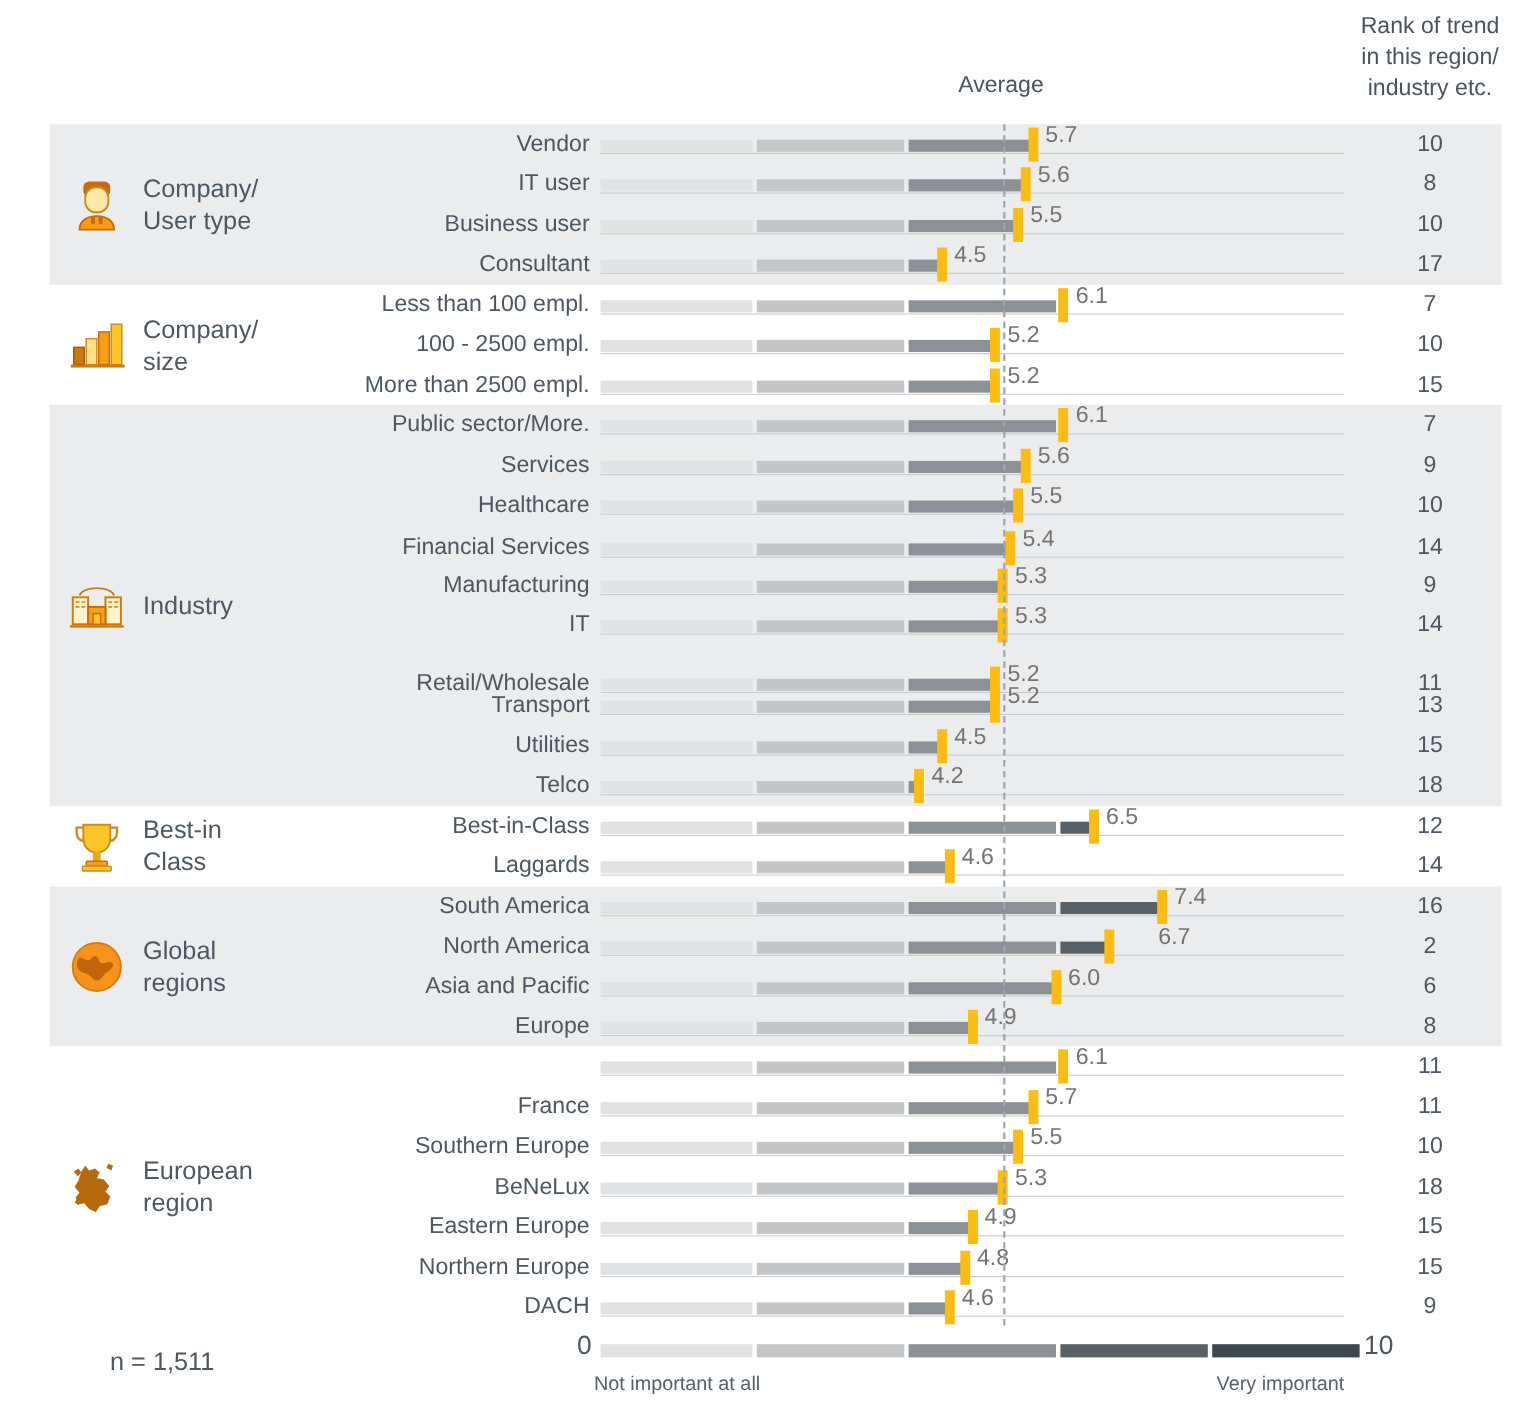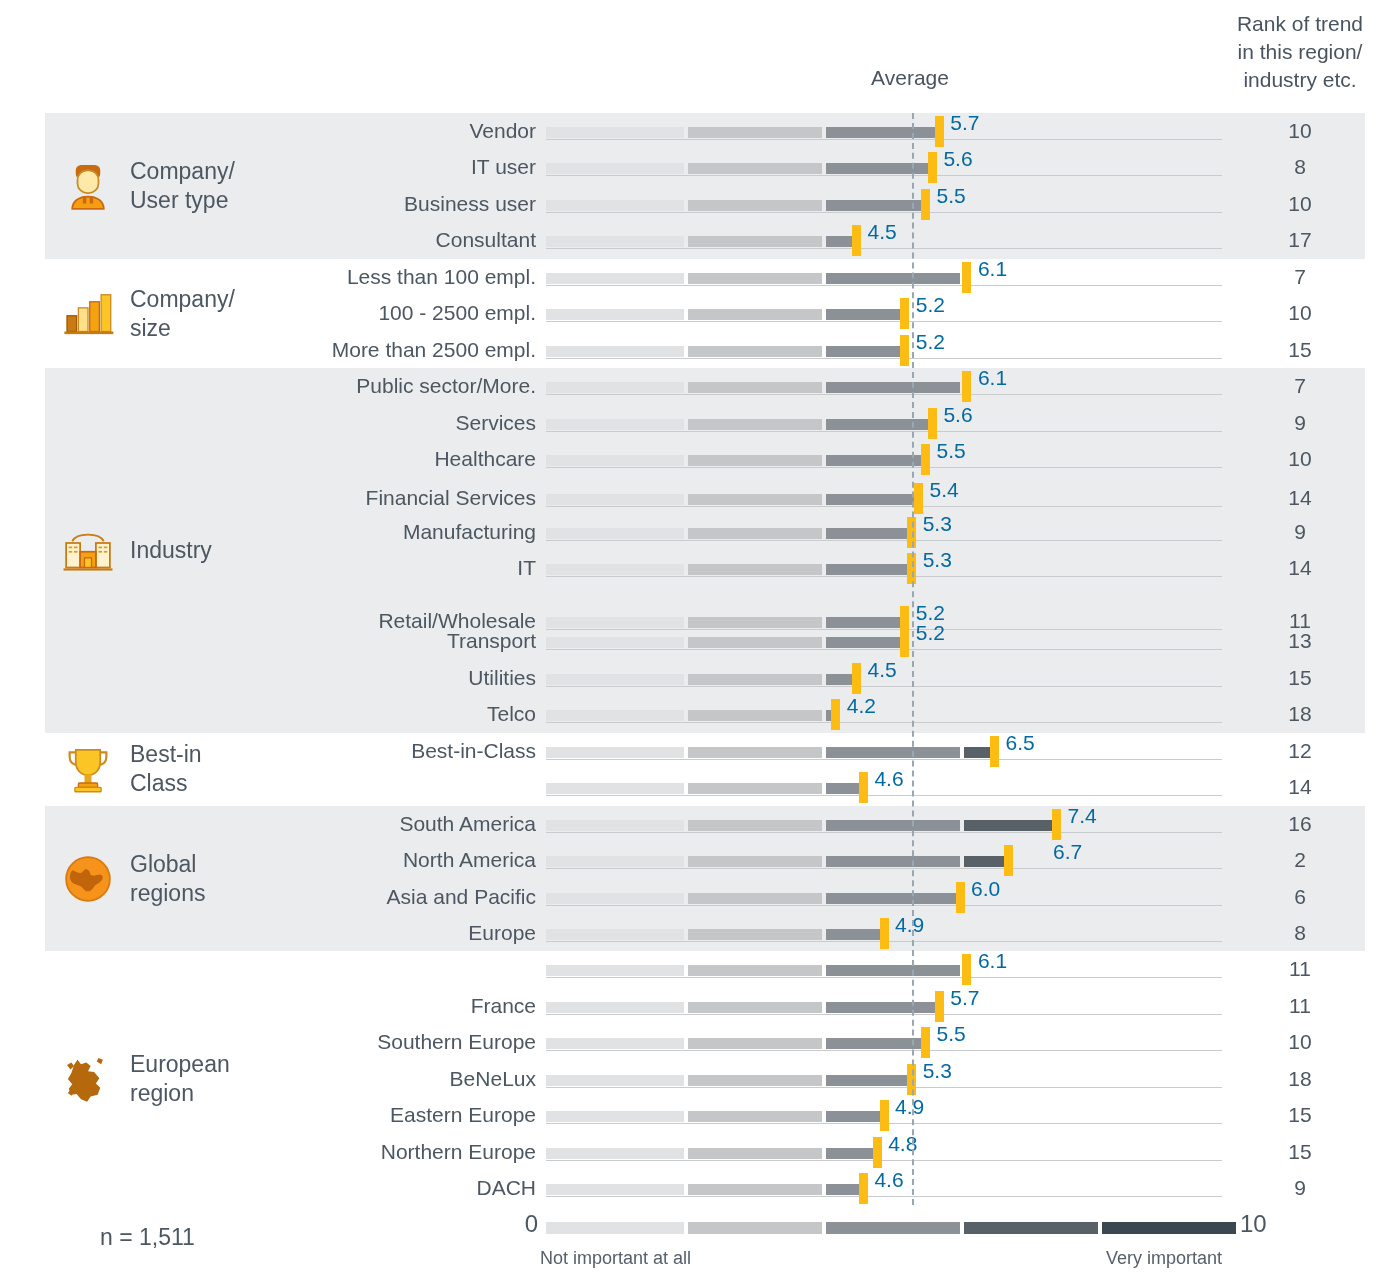--- a/index.html
+++ b/index.html
@@ -33,21 +33,21 @@
     line-height:36px;white-space:nowrap;
   }
 
   .track{position:absolute;left:546px;top:0;width:690px;height:36px;}
   .gridline{
     position:absolute;left:0;top:26px;width:676px;height:1px;background:#c9cccf;
   }
   .seg{position:absolute;top:14px;height:11px;}
   .marker{position:absolute;top:3px;width:9px;height:31px;background:#fcbc14;}
   .valtxt{
-    position:absolute;top:-2px;font-size:21px;color:#0369a1;white-space:nowrap;
+    position:absolute;top:-2px;font-size:21px;color:#737373;white-space:nowrap;
   }
   .avgline{
     position:absolute;left:912px;width:0;
     border-left:2px dashed #9aa6b0;
   }
 
   .rank{
     position:absolute;left:1240px;width:120px;text-align:center;
     font-size:21px;color:#4c5762;line-height:36px;
   }
@@ -369,20 +369,21 @@
           <div class="seg" style="left:0.0px;width:138.0px;background:#e0e2e3;"></div>
           <div class="seg" style="left:142.0px;width:134.0px;background:#c4c6c8;"></div>
           <div class="seg" style="left:280.0px;width:134.0px;background:#8b9196;"></div>
           <div class="seg" style="left:418.0px;width:30.5px;background:#586068;"></div>
           <div class="marker" style="left:444.0px;"></div>
           <div class="valtxt" style="left:459.5px;">6.5</div>
         </div>
         <div class="rank">12</div>
       </div>
       <div class="row" style="top:769.1px;">
+        <div class="rowlabel">Laggards</div>
         <div class="track">
           <div class="gridline"></div>
           <div class="seg" style="left:0.0px;width:138.0px;background:#e0e2e3;"></div>
           <div class="seg" style="left:142.0px;width:134.0px;background:#c4c6c8;"></div>
           <div class="seg" style="left:280.0px;width:37.4px;background:#8b9196;"></div>
           <div class="marker" style="left:312.9px;"></div>
           <div class="valtxt" style="left:328.4px;">4.6</div>
         </div>
         <div class="rank">14</div>
       </div>

